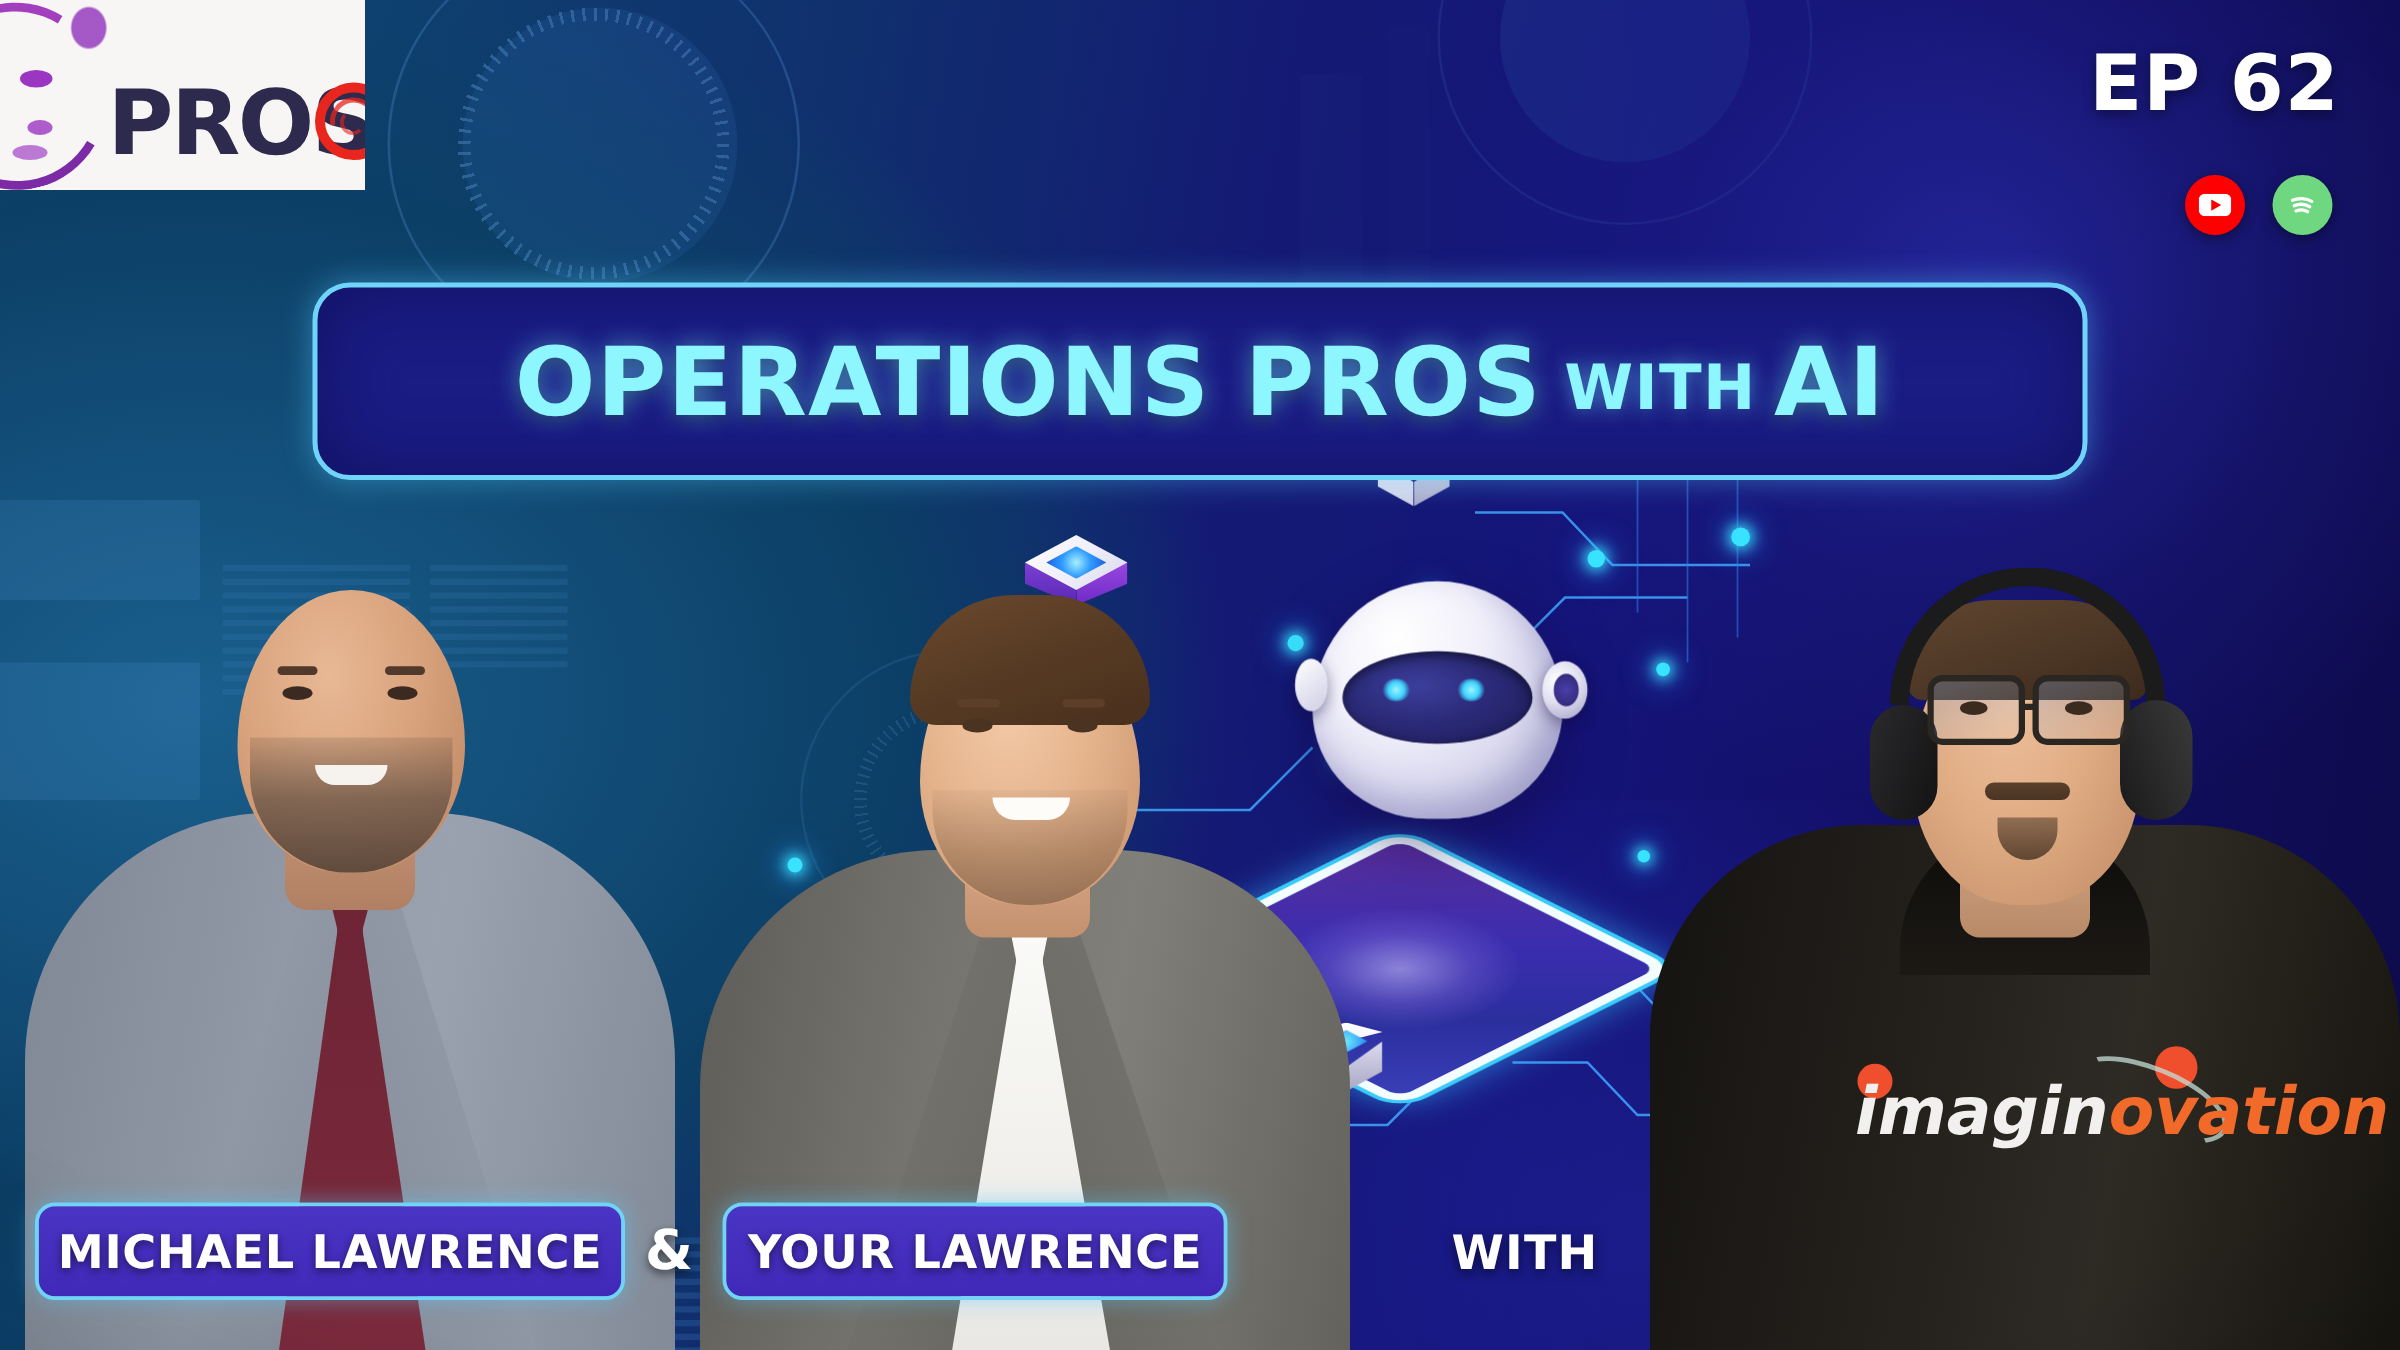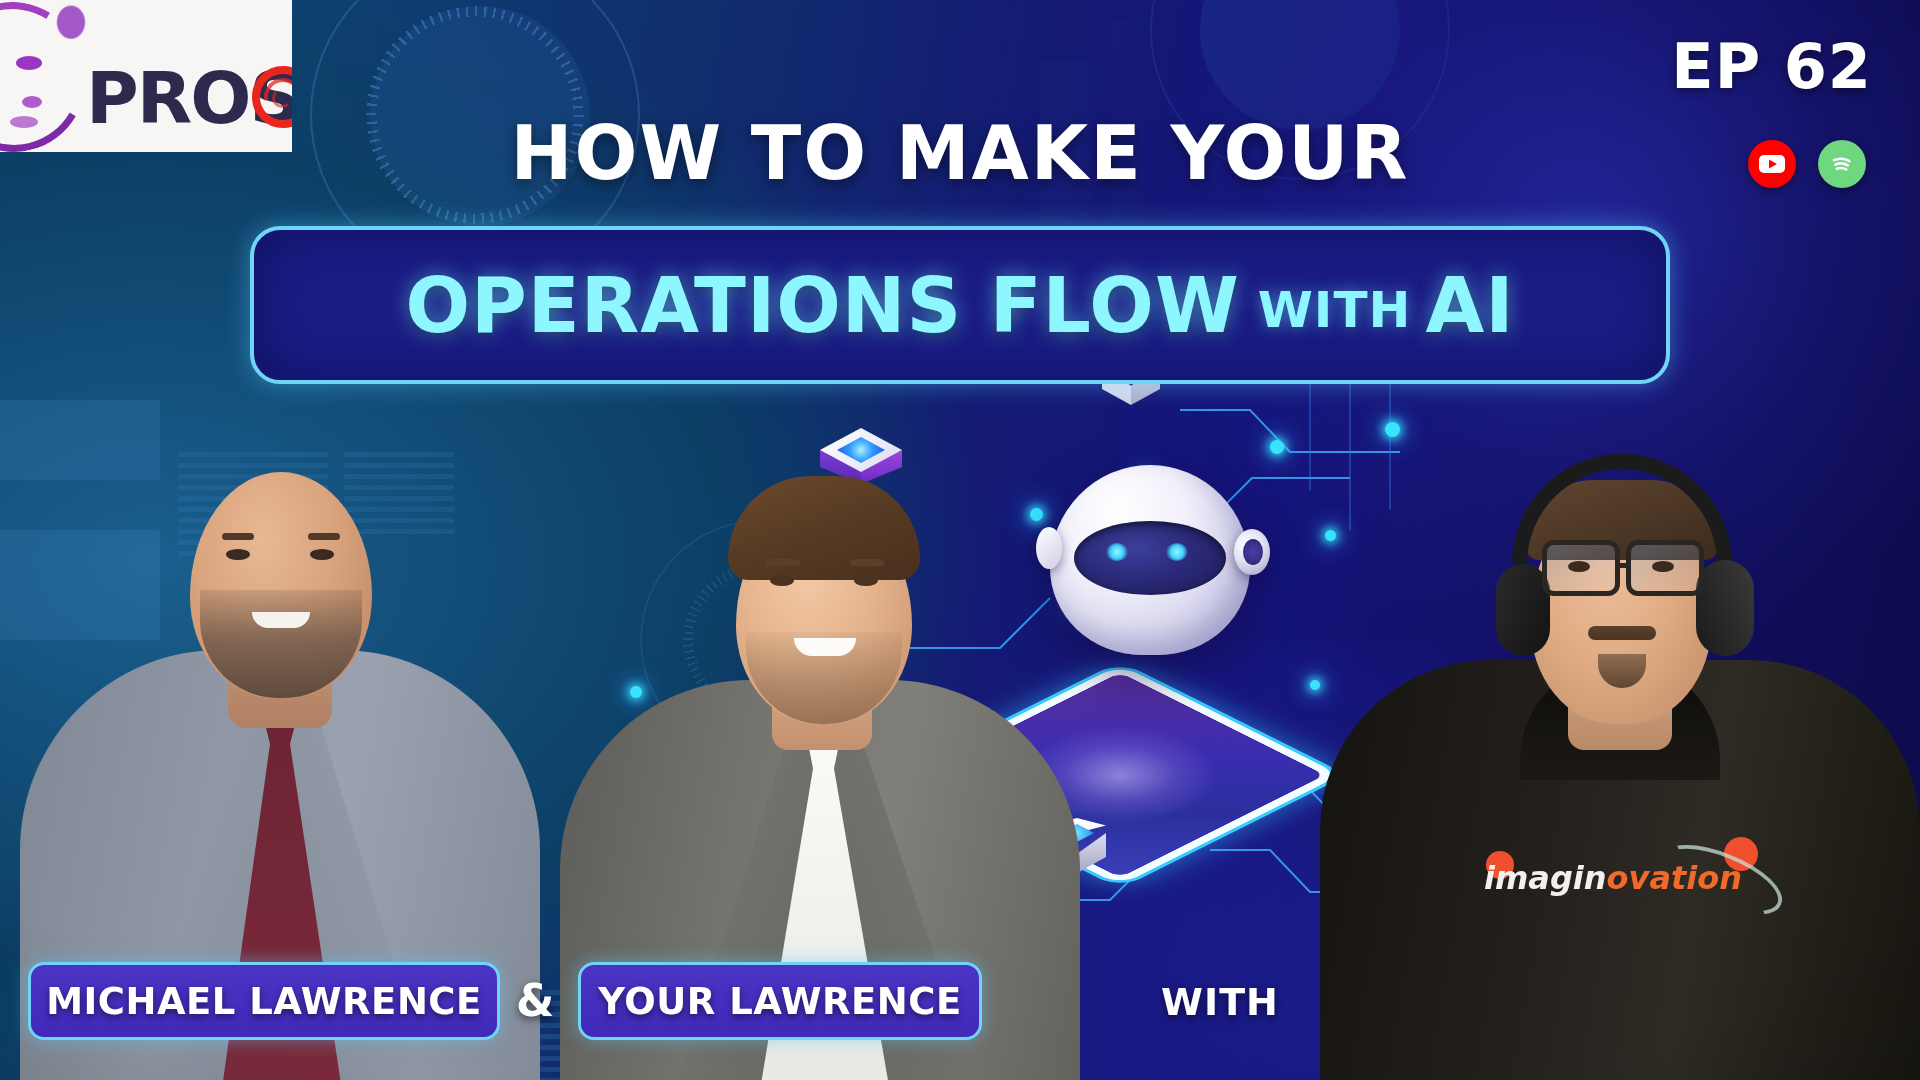--- a/index.html
+++ b/index.html
@@ -219,21 +219,21 @@
     text-shadow:0 3px 8px rgba(0,0,0,.55); font-family:"DejaVu Sans", sans-serif;
   }
   .withtxt{
     position:absolute; left:1120px; top:980px; width:200px; text-align:center;
     font-size:38px; font-weight:bold; color:#ffffff; letter-spacing:1px;
     text-shadow:0 3px 9px rgba(0,0,0,.55); font-family:"DejaVu Sans", sans-serif;
   }
   .hoodie-logo{
     position:absolute; left:1462px; top:855px; width:330px; height:60px;
   }
-  .hl-txt{ position:absolute; left:22px; top:4px; font-size:32px; font-style:italic; font-weight:bold;
+  .hl-txt{ position:absolute; left:22px; top:4px; font-size:53px; font-style:italic; font-weight:bold;
            font-family:"DejaVu Sans", sans-serif; }
   .hl-w{ color:#f2f0ee; }
   .hl-o{ color:#f26a2a; }
   .hl-dot{ position:absolute; border-radius:50%; background:#ef4f2c; }
   .hl-swoosh{ position:absolute; right:6px; top:-2px; width:130px; height:54px; border-radius:50%;
               border:4px solid rgba(196,222,214,.75); border-bottom-color:transparent; border-left-color:transparent;
               transform:rotate(22deg); }
 </style>
 </head>
 <body>
@@ -527,24 +527,23 @@
       <svg width="30" height="30" viewBox="0 0 30 30" aria-hidden="true">
         <g fill="none" stroke="#ffffff" stroke-linecap="round" stroke-width="2.6">
           <path d="M7 11.2c4.6-2.1 11-1.8 15.4.9"></path>
           <path d="M8.4 15.6c3.8-1.6 8.8-1.4 12.4.8"></path>
           <path d="M9.8 19.8c3-1.2 6.6-1 9.4.6"></path>
         </g>
       </svg>
     </div>
   </div>
 
-  <div class="headline">HOW TO MAKE YOUR</div>
 
   <div class="subtitle-box">
-    <span class="sub-big">OPERATIONS FLOW</span>
+    <span class="sub-big">OPERATIONS PROS</span>
     <span class="sub-small">WITH</span>
     <span class="sub-big">AI</span>
   </div>
 
   <div class="namebar" style="left:28px; top:962px; width:472px;">
     <span>MICHAEL LAWRENCE</span>
   </div>
 
   <div class="amp">&amp;</div>
 

